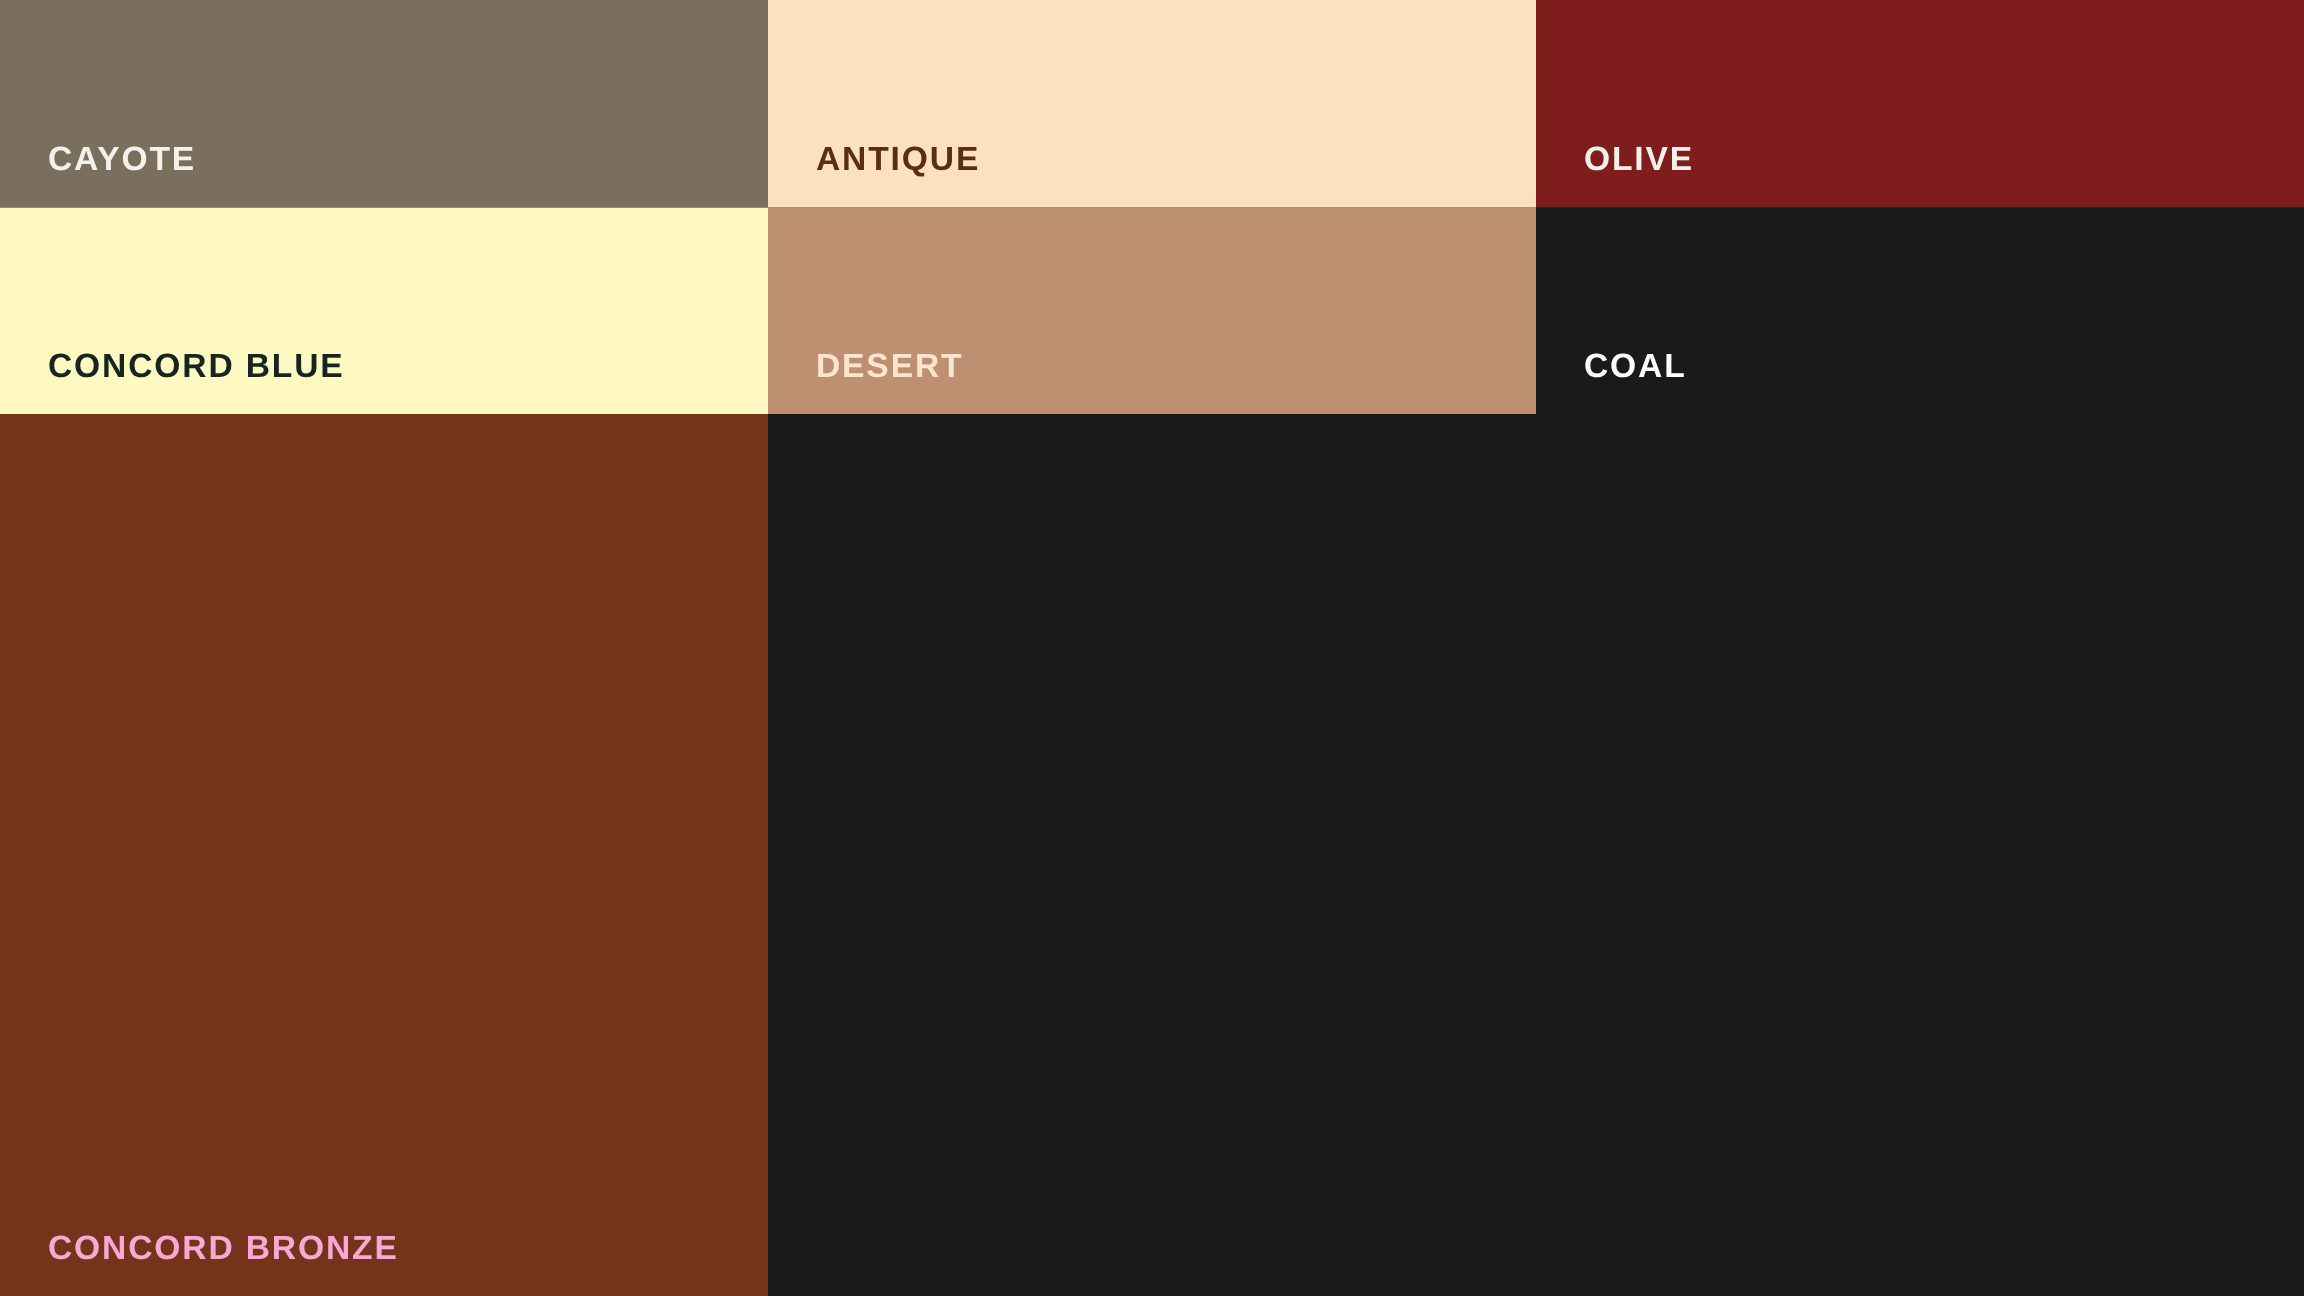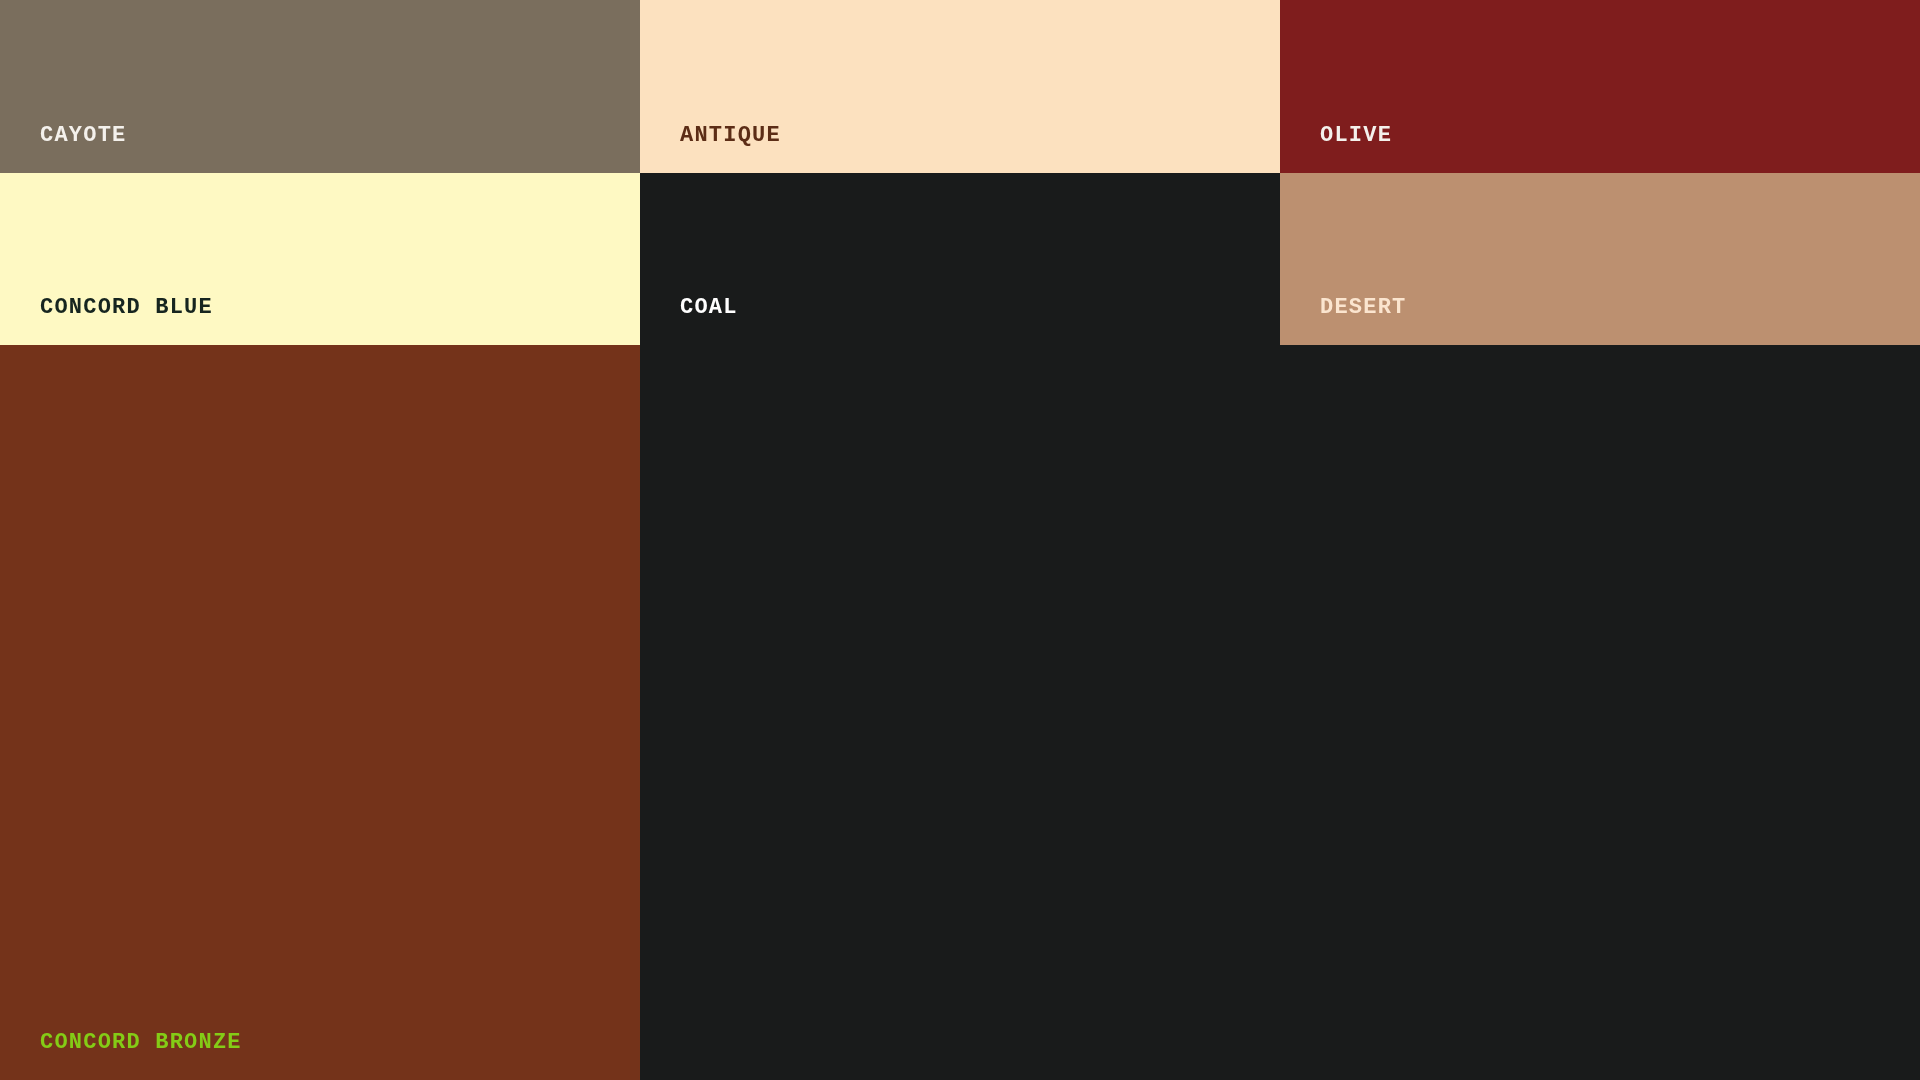--- a/index.html
+++ b/index.html
@@ -24,23 +24,23 @@
   .swatch {
     position: relative;
     overflow: hidden;
     box-sizing: border-box;
   }
 
   .swatch-label {
     position: absolute;
     left: 40px;
     bottom: 26px;
-    font-family: Liberation Mono, monospace;
+    font-family: Liberation Sans, sans-serif;
     font-weight: bold;
-    font-size: 22px;
+    font-size: 28px;
     line-height: 1;
     letter-spacing: 0.055em;
     text-transform: uppercase;
     white-space: nowrap;
     margin-top: 37px;
     -webkit-font-smoothing: antialiased;
   }
 </style>
 </head>
 <body>
@@ -51,22 +51,22 @@
     </div>
     <div class="swatch" style="background: rgb(252, 225, 191);">
       <span class="swatch-label" style="color: rgb(92, 45, 22);">ANTIQUE</span>
     </div>
     <div class="swatch" style="background: #7f1d1d;">
       <span class="swatch-label" style="color: rgb(244, 241, 236);">OLIVE</span>
     </div>
     <div class="swatch" style="background: #fef9c3;">
       <span class="swatch-label" style="color: rgb(22, 37, 31);">CONCORD BLUE</span>
     </div>
+    <div class="swatch" style="background: rgb(188, 144, 112);">
+      <span class="swatch-label" style="color: rgb(251, 229, 207);">DESERT</span>
+    </div>
     <div class="swatch" style="background: rgb(25, 27, 27);">
       <span class="swatch-label" style="color: rgb(255, 255, 255);">COAL</span>
     </div>
-    <div class="swatch" style="background: rgb(188, 144, 112);">
-      <span class="swatch-label" style="color: rgb(251, 229, 207);">DESERT</span>
-    </div>
     <div class="swatch" style="background: rgb(116, 51, 26);">
-      <span class="swatch-label" style="color: #84cc16;">CONCORD BRONZE</span>
+      <span class="swatch-label" style="color: #f9a8d4;">CONCORD BRONZE</span>
     </div>
   </main>
 
 </body></html>

